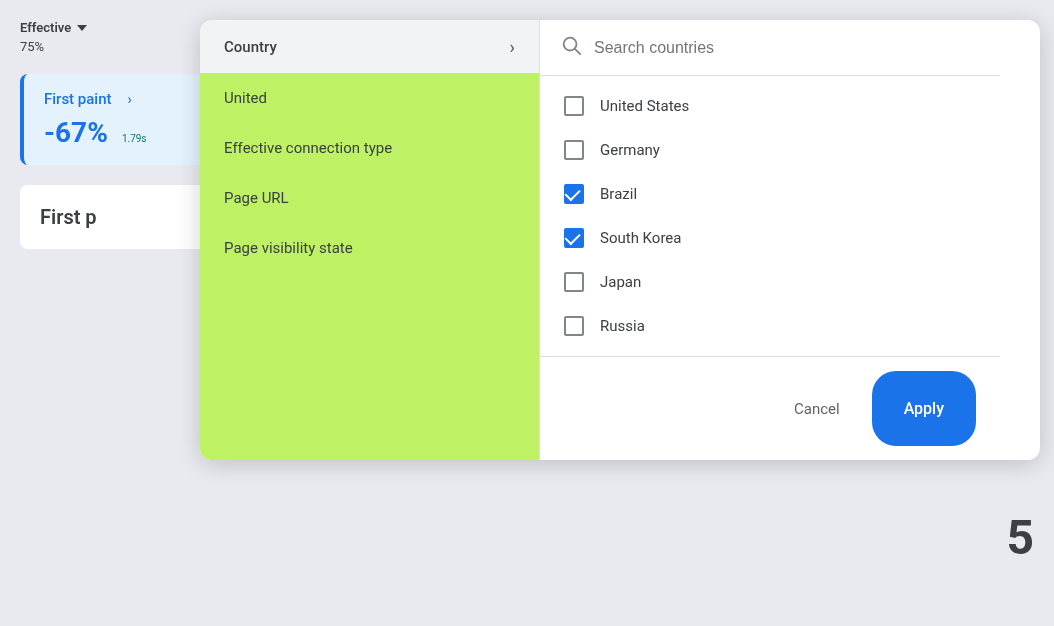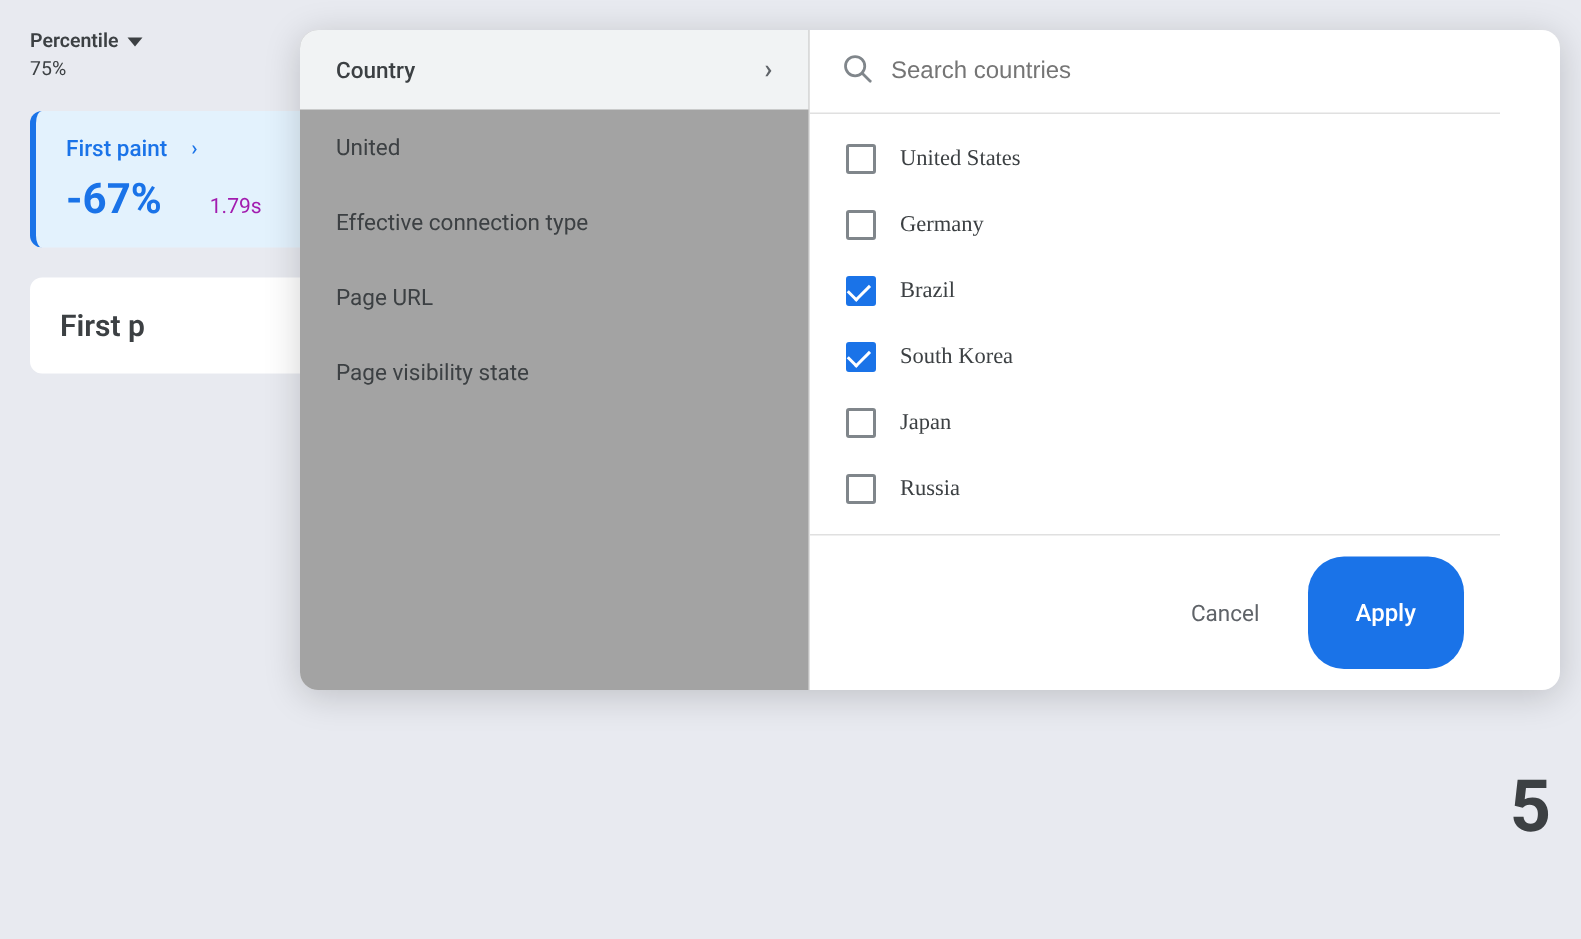--- a/index.html
+++ b/index.html
@@ -68,23 +68,23 @@
     }
 
     .first-paint-value {
       font-size: 28px;
       font-weight: 700;
       color: #1a73e8;
       margin-top: 4px;
     }
 
     .first-paint-sub {
-      font-size: 14px;
-      color: #a21caf;
-      margin-left: 20px;
+      font-size: 10px;
+      color: #0f766e;
+      margin-left: 2px;
     }
 
     .first-paint-big {
       background: white;
       border-radius: 8px;
       padding: 20px;
       margin-top: 20px;
       width: 260px;
       font-size: 20px;
       font-weight: 600;
@@ -109,21 +109,21 @@
       border-radius: 12px;
       overflow: hidden;
       box-shadow: 0 4px 24px rgba(0,0,0,0.18);
       background: white;
       min-width: 840px;
     }
 
     
     .left-panel {
       width: 340px;
-      background: #a3a3a3;
+      background: #bef264;
       border-right: 1px solid #e0e0e0;
     }
 
     .menu-item {
       padding: 16px 24px;
       font-size: 15px;
       color: #3c4043;
       cursor: pointer;
       display: flex;
       align-items: center;
@@ -177,21 +177,20 @@
     }
 
     .country-item {
       display: flex;
       align-items: center;
       padding: 12px 24px;
       gap: 16px;
       cursor: pointer;
       font-size: 15px;
       color: #3c4043;
-      font-family: Liberation Serif, serif;
     }
 
     .checkbox {
       width: 20px;
       height: 20px;
       border: 2px solid #80868b;
       border-radius: 2px;
       background: white;
       flex-shrink: 0;
       display: flex;
@@ -246,21 +245,21 @@
       cursor: pointer;
       font-family: inherit;
     }
   </style>
 </head>
 <body>
 
 <div class="bg-content">
   <div>
     <div class="percentile-label">
-      <span>Percentile</span>
+      <span>Effective</span>
       <span class="chevron-down"></span>
     </div>
     <div class="percentile-value">75%</div>
   </div>
 
   <div class="first-paint-card">
     <div class="first-paint-label">
       <span>First paint</span>
       <span class="first-paint-arrow">›</span>
     </div>

